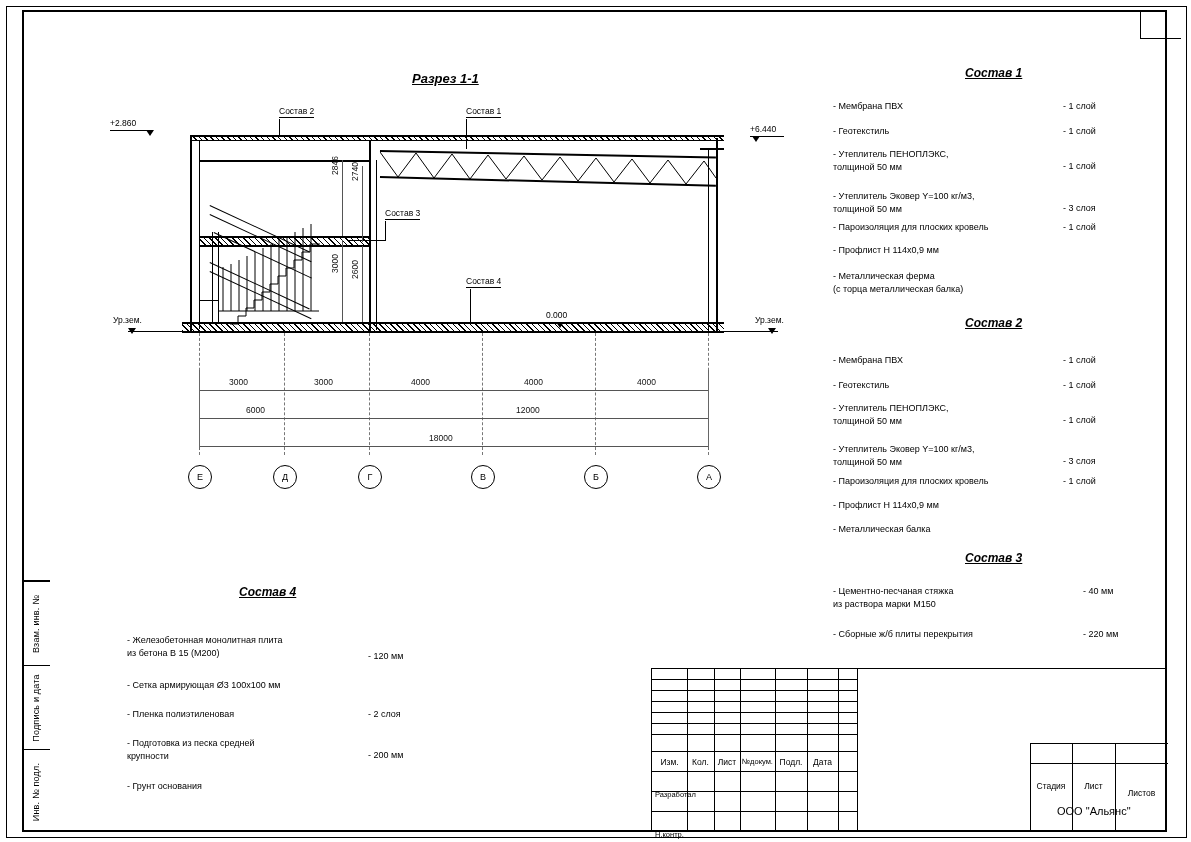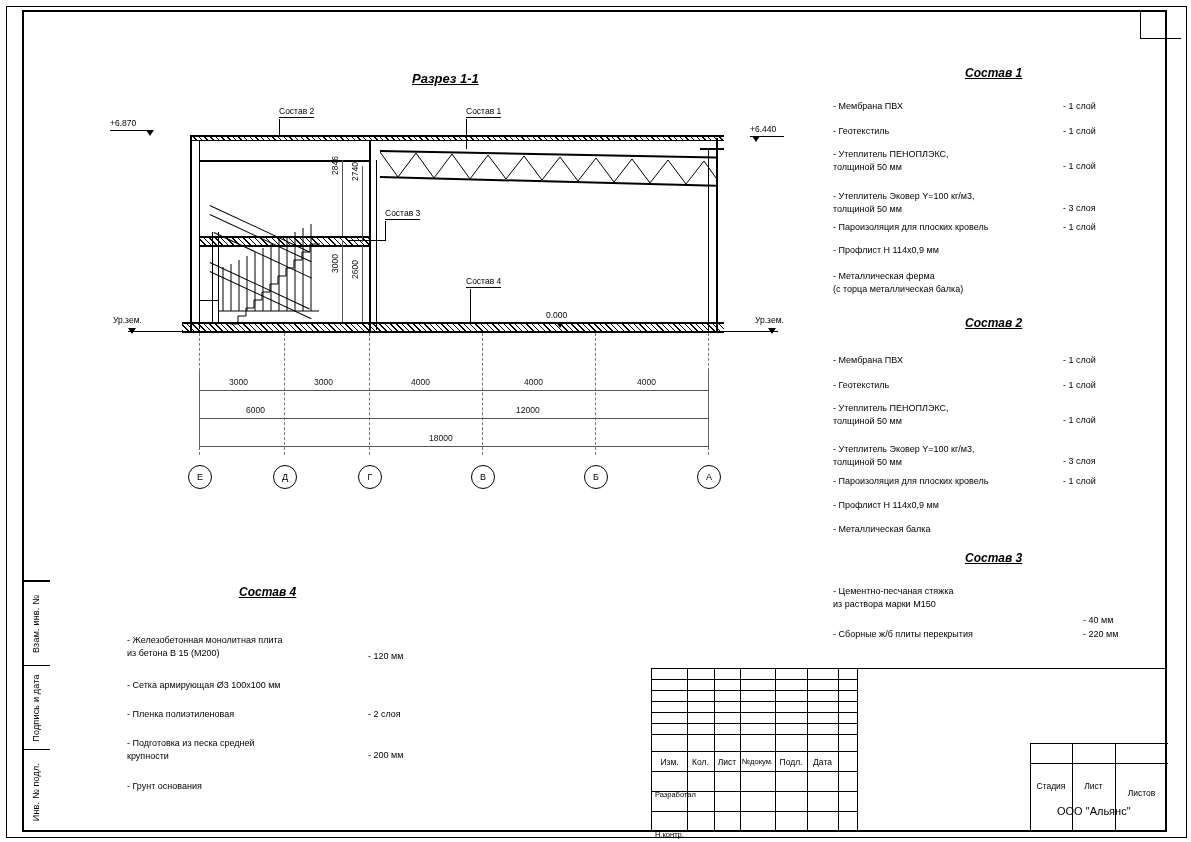--- a/index.html
+++ b/index.html
@@ -136,21 +136,21 @@
   <div class="ln vl" style="left:716px;top:138px;height:193px;width:2px;"></div>
   <div class="ln vl" style="left:708px;top:150px;height:181px;width:1px;"></div>
   <div class="ln hl" style="left:700px;top:148px;width:24px;height:2px;"></div>
 
   <div class="ln hl" style="left:182px;top:322px;width:542px;height:2px;"></div>
   <div class="ln hl" style="left:182px;top:331px;width:542px;height:2px;"></div>
   <div class="hatch" style="left:182px;top:324px;width:542px;height:7px;"></div>
   <div class="ln hl" style="left:128px;top:331px;width:56px;height:1px;"></div>
   <div class="ln hl" style="left:722px;top:331px;width:56px;height:1px;"></div>
 
-  <div class="lvl" style="left:110px;top:118px;">+6.870</div>
+  <div class="lvl" style="left:110px;top:118px;">+2.860</div>
   <div class="ln hl" style="left:110px;top:130px;width:40px;height:1px;"></div>
   <div class="arrowdown" style="left:146px;top:130px;"></div>
 
   <div class="lvl" style="left:750px;top:124px;">+6.440</div>
   <div class="ln hl" style="left:750px;top:136px;width:34px;height:1px;"></div>
   <div class="arrowdown" style="left:752px;top:136px;"></div>
 
   <div class="lvl" style="left:546px;top:310px;">0.000</div>
   <div class="ln hl" style="left:546px;top:322px;width:34px;height:1px;"></div>
   <div class="arrowdown" style="left:556px;top:322px;"></div>
@@ -251,21 +251,21 @@
 толщиной 50 мм</div>
   <div class="val" style="left:1063px;top:456px;">- 3 слоя</div>
   <div class="item" style="left:833px;top:476px;">- Пароизоляция для плоских кровель</div>
   <div class="val" style="left:1063px;top:476px;">- 1 слой</div>
   <div class="item" style="left:833px;top:500px;">- Профлист Н 114х0,9 мм</div>
   <div class="item" style="left:833px;top:524px;">- Металлическая балка</div>
 
   <div class="sec-title" style="left:965px;top:551px;">Состав 3</div>
   <div class="item" style="left:833px;top:585px;white-space:pre-line;line-height:13px;">- Цементно-песчаная стяжка
 из раствора марки М150</div>
-  <div class="val" style="left:1083px;top:615px;">- 40 мм</div>
+  <div class="val" style="left:1083px;top:586px;">- 40 мм</div>
   <div class="item" style="left:833px;top:629px;">- Сборные ж/б плиты перекрытия</div>
   <div class="val" style="left:1083px;top:629px;">- 220 мм</div>
 
   <div class="sec-title" style="left:239px;top:585px;">Состав 4</div>
   <div class="item" style="left:127px;top:634px;white-space:pre-line;line-height:13px;">- Железобетонная  монолитная плита
 из бетона В 15 (М200)</div>
   <div class="val" style="left:368px;top:651px;">- 120 мм</div>
   <div class="item" style="left:127px;top:680px;">- Сетка армирующая Ø3 100х100 мм</div>
   <div class="item" style="left:127px;top:709px;">- Пленка полиэтиленовая</div>
   <div class="val" style="left:368px;top:709px;">- 2 слоя</div>

